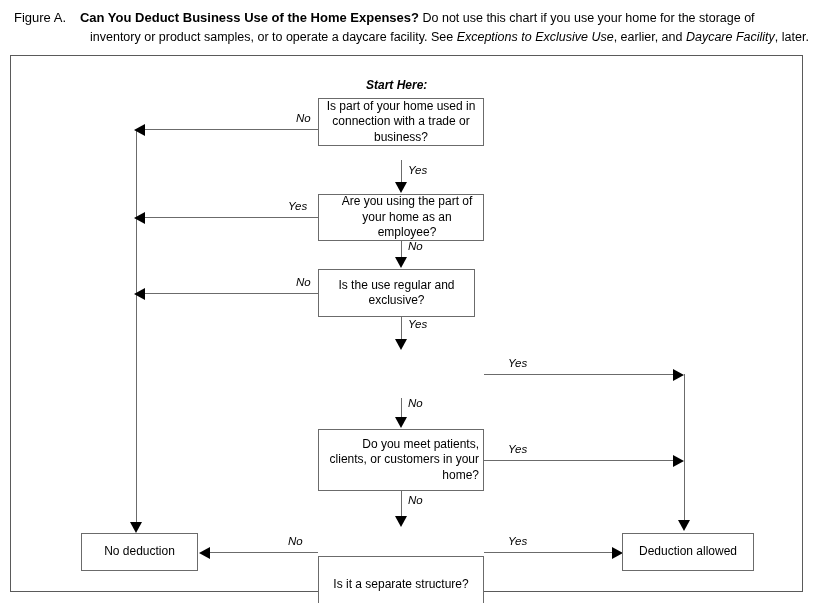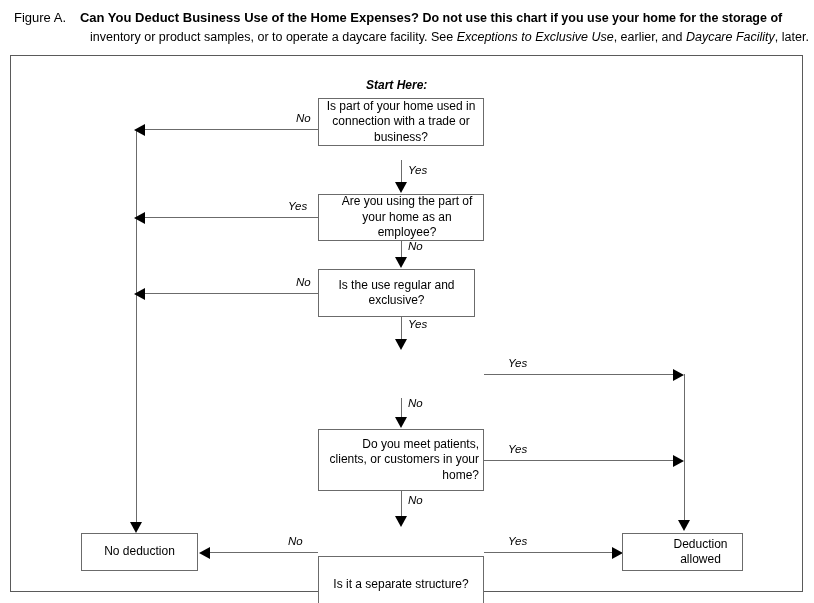--- a/index.html
+++ b/index.html
@@ -36,21 +36,21 @@
   #caption .fig-label {
     font-weight: normal;
     font-size: 13px;
     margin-top: 20px;
   }
   #caption .cap-bold {
     font-weight: bold;
     font-size: 13px;
   }
   #caption .cap-normal {
-    font-weight: bold;
+    font-weight: normal;
   }
   #caption .cap-italic {
     font-style: italic;
   }
   #caption .cap-line2 {
     padding-left: 76px;
     white-space: nowrap;
   }
 
   
@@ -170,21 +170,21 @@
     </div>
 
     <div class="node" style="left:307px; top:500px; width:166px; height:58px;">
       <span>Is it a separate structure?</span>
     </div>
 
     <div class="node" style="left:70px; top:477px; width:117px; height:38px;">
       <span>No deduction</span>
     </div>
 
-    <div class="node" style="left:611px; top:477px; width:121px; height:38px;padding-left:40px;">
+    <div class="node" style="left:611px; top:477px; width:132px; height:38px;">
       <span>Deduction allowed</span>
     </div>
 
     <div class="vline" style="left:125px; top:73px; height:394px;"></div>
 
     <div class="arrow arrow-down" style="left:119px; top:466px;"></div>
 
     <div class="hline" style="left:134px; top:73px; width:173px;"></div>
     <div class="arrow arrow-left" style="left:123px; top:68px;"></div>
     <div class="edge-label" style="left:283px; top:56px;">No</div>

